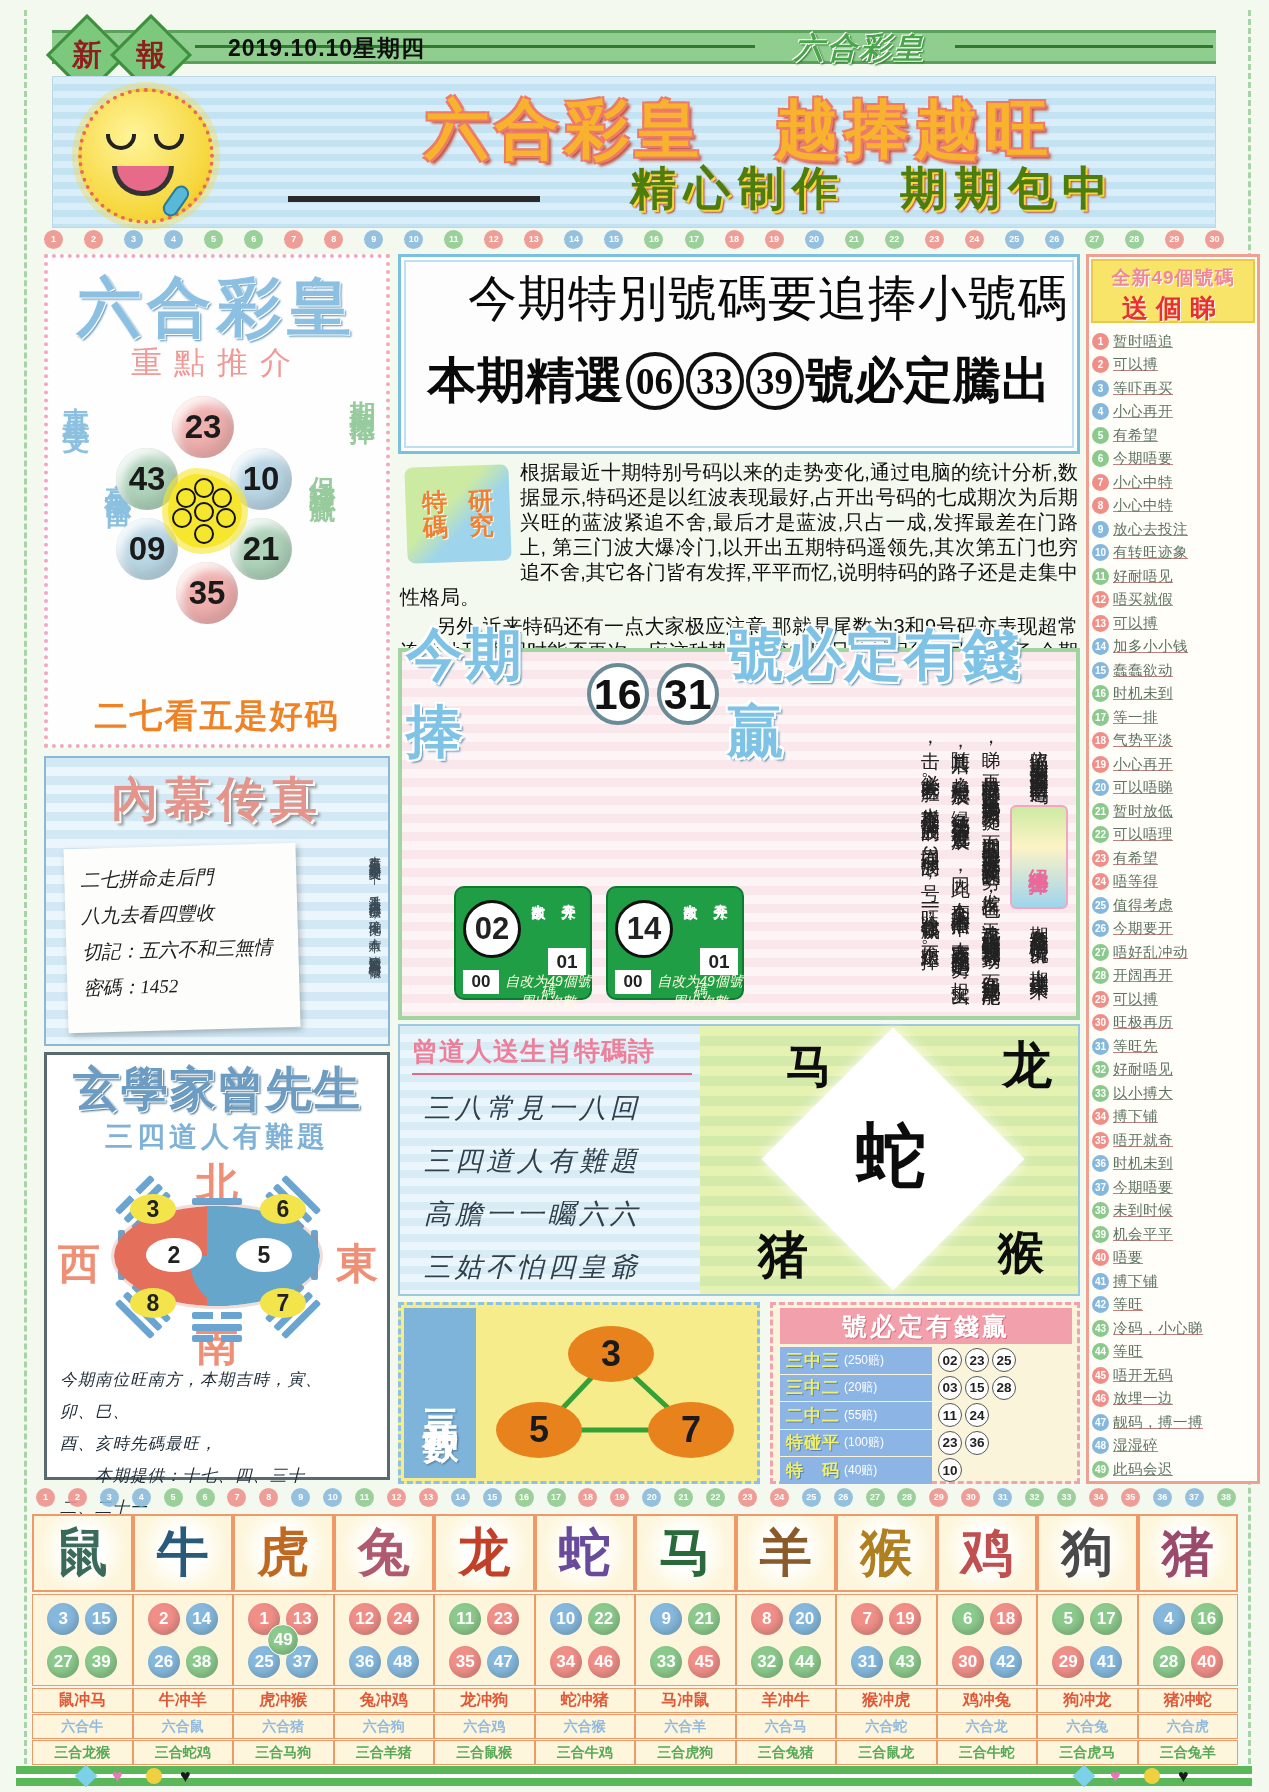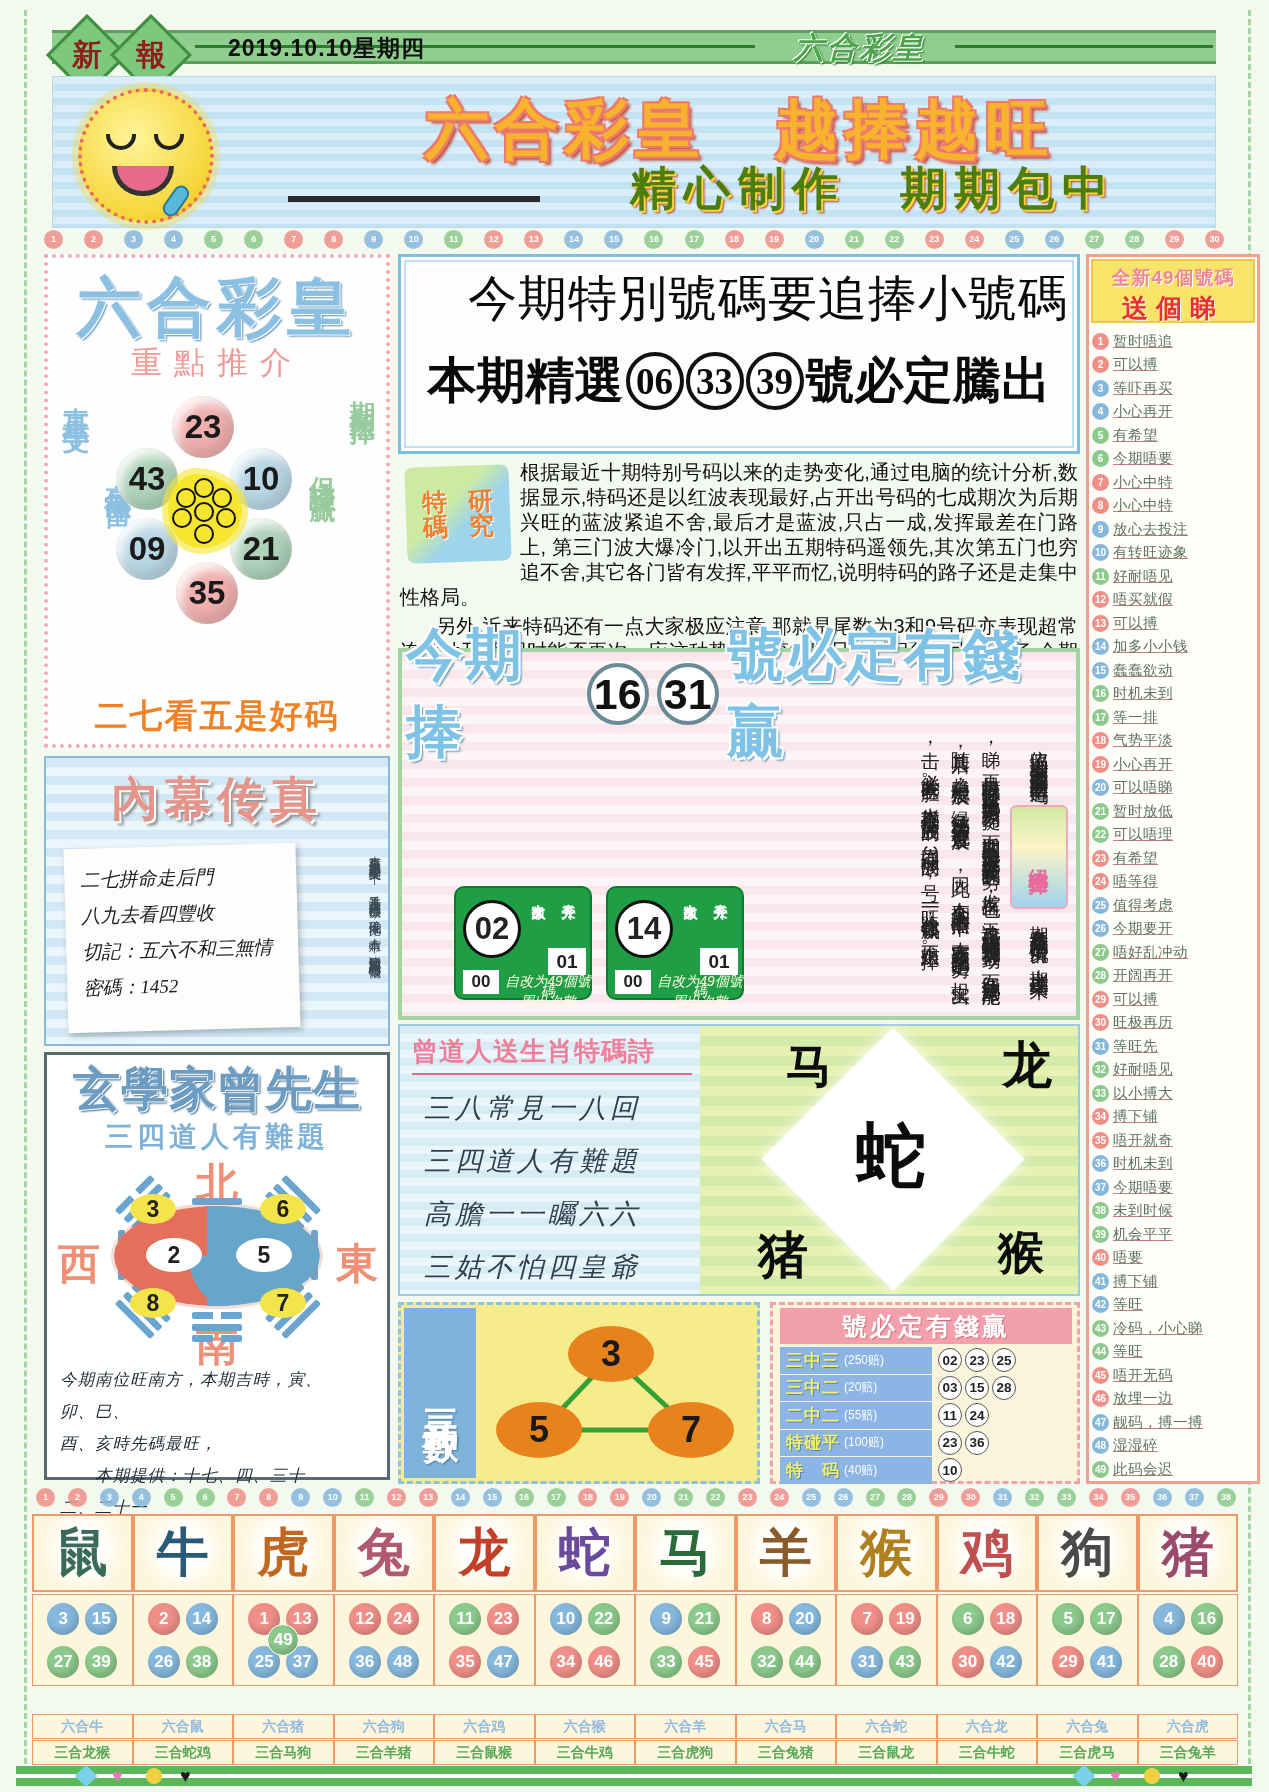--- a/index.html
+++ b/index.html
@@ -842,20 +842,34 @@
         <span class="r">29</span>
         <span class="b">41</span>
       </div>
       <div class="bt-nums">
         <span class="b">4</span>
         <span class="g">16</span>
         <span class="g">28</span>
         <span class="r">40</span>
       </div>
     </div>
+  <div class="abs bt-grid" style="top:1688px;" id="row-clash">
+      <div class="bt-lab lab-red">鼠冲马</div>
+      <div class="bt-lab lab-red">牛冲羊</div>
+      <div class="bt-lab lab-red">虎冲猴</div>
+      <div class="bt-lab lab-red">兔冲鸡</div>
+      <div class="bt-lab lab-red">龙冲狗</div>
+      <div class="bt-lab lab-red">蛇冲猪</div>
+      <div class="bt-lab lab-red">马冲鼠</div>
+      <div class="bt-lab lab-red">羊冲牛</div>
+      <div class="bt-lab lab-red">猴冲虎</div>
+      <div class="bt-lab lab-red">鸡冲兔</div>
+      <div class="bt-lab lab-red">狗冲龙</div>
+      <div class="bt-lab lab-red">猪冲蛇</div>
+    </div>
   <div class="abs bt-grid" style="top:1714px;" id="row-liuhe">
       <div class="bt-lab lab-blue">六合牛</div>
       <div class="bt-lab lab-blue">六合鼠</div>
       <div class="bt-lab lab-blue">六合猪</div>
       <div class="bt-lab lab-blue">六合狗</div>
       <div class="bt-lab lab-blue">六合鸡</div>
       <div class="bt-lab lab-blue">六合猴</div>
       <div class="bt-lab lab-blue">六合羊</div>
       <div class="bt-lab lab-blue">六合马</div>
       <div class="bt-lab lab-blue">六合蛇</div>

